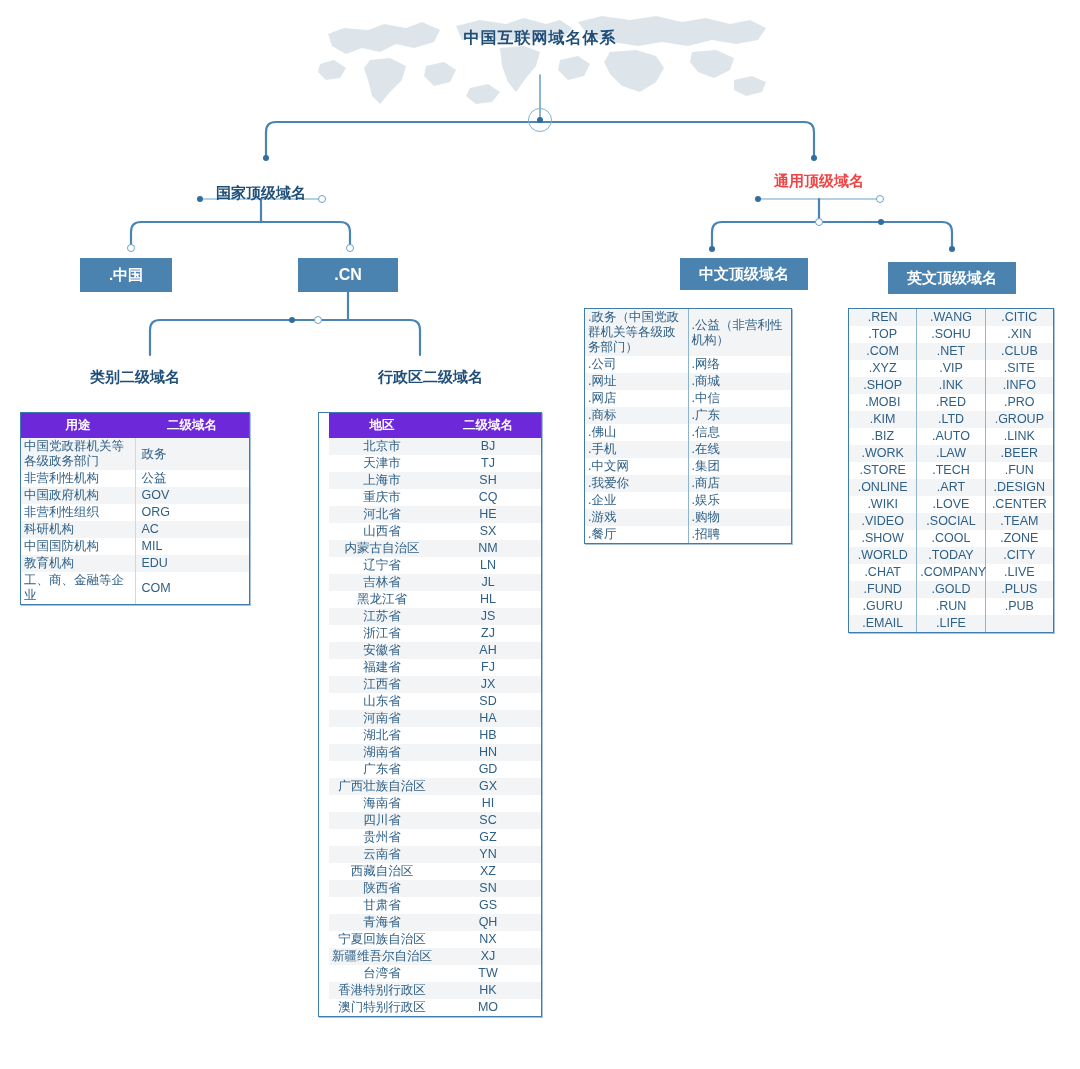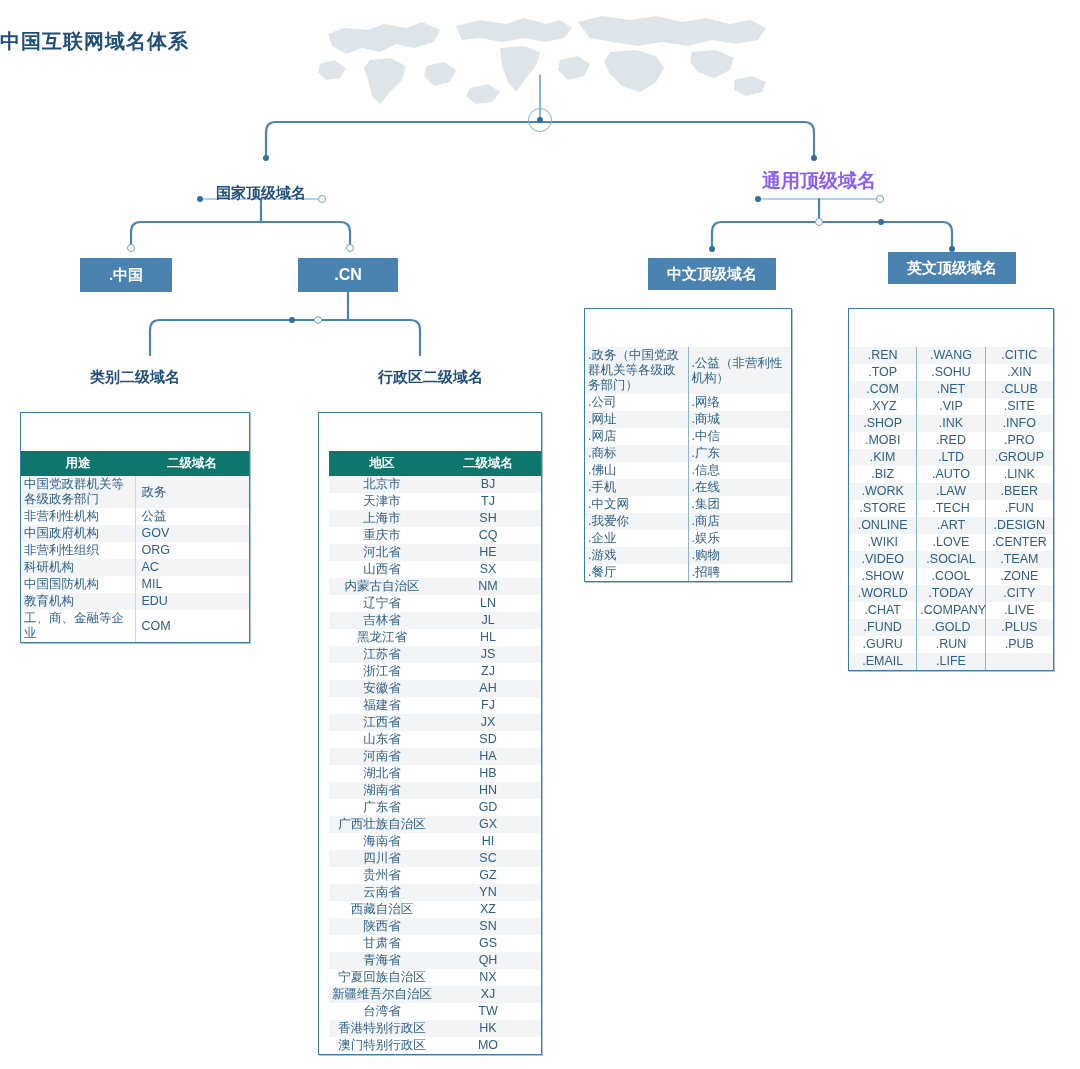--- a/index.html
+++ b/index.html
@@ -10,56 +10,56 @@
     position:relative;overflow:hidden;
     color:#2e5f86;
   }
   #stage{position:absolute;left:0;top:0;width:1080px;height:1069px;}
 
   
   .map-band{position:absolute;left:310px;top:8px;width:470px;height:100px;overflow:hidden;}
   .map-band svg{display:block;}
 
   .title{
-    position:absolute;left:0;top:28px;width:1080px;text-align:left;
-    font-size:20px;font-weight:bold;color:#1f4e79;letter-spacing:1px;
+    position:absolute;left:0;top:28px;width:1080px;text-align:center;
+    font-size:16px;font-weight:bold;color:#1f4e79;letter-spacing:1px;
     z-index:6;
   }
 
   
   #wires{position:absolute;left:0;top:0;width:1080px;height:1069px;z-index:2;}
 
   
   .node{
     position:absolute;background:#4a82b0;color:#ffffff;
     font-weight:bold;display:flex;align-items:center;justify-content:center;
     z-index:4;box-sizing:border-box;
   }
   .node.n-country{left:202px;top:168px;width:118px;height:26px;background:transparent;color:#1f4e79;font-size:15px;margin-top:12px;}
-  .node.n-generic{left:760px;top:168px;width:118px;height:26px;background:transparent;color:#8b5cf6;font-size:19px;}
+  .node.n-generic{left:760px;top:168px;width:118px;height:26px;background:transparent;color:#ef4444;font-size:15px;}
   .node.n-cn-zh{left:80px;top:258px;width:92px;height:34px;font-size:15px;}
   .node.n-cn{left:298px;top:258px;width:100px;height:34px;font-size:16px;}
-  .node.n-zhtld{left:648px;top:258px;width:128px;height:32px;font-size:15px;}
-  .node.n-entld{left:888px;top:252px;width:128px;height:32px;font-size:15px;}
+  .node.n-zhtld{left:680px;top:258px;width:128px;height:32px;font-size:15px;}
+  .node.n-entld{left:888px;top:262px;width:128px;height:32px;font-size:15px;}
 
   .subhead{
     position:absolute;font-size:15px;font-weight:bold;color:#1f4e79;
     text-align:center;z-index:4;
   }
   .subhead.s-cat{left:20px;top:368px;width:230px;}
   .subhead.s-adm{left:318px;top:368px;width:225px;}
 
   
   .tbl-wrap{position:absolute;z-index:3;box-sizing:border-box;
     border:1px solid #3f7cae;background:#fff;
     box-shadow:1px 1px 0 rgba(63,124,174,.45);}
   table.grid{border-collapse:collapse;width:100%;table-layout:fixed;
-    font-size:12.5px;color:#2e5f86;margin-top:38px;}
+    font-size:12.5px;color:#2e5f86;}
   table.grid th{
-    background:#0f766e;color:#ffffff;font-weight:bold;font-size:12.5px;
+    background:#6d28d9;color:#ffffff;font-weight:bold;font-size:12.5px;
     padding:4px 2px;text-align:center;border:none;
   }
   table.grid td{padding:1px 3px;vertical-align:middle;line-height:15px;border:none;}
   table.grid tbody tr:nth-child(odd){background:#f2f4f6;}
   table.grid tbody tr:nth-child(even){background:#ffffff;}
 
   
   .tbl-cat{left:20px;top:412px;width:230px;}
   .tbl-cat td.use{width:120px;border-right:1px solid #cfd8de;}
   .tbl-cat td.sld{padding-left:6px;}

